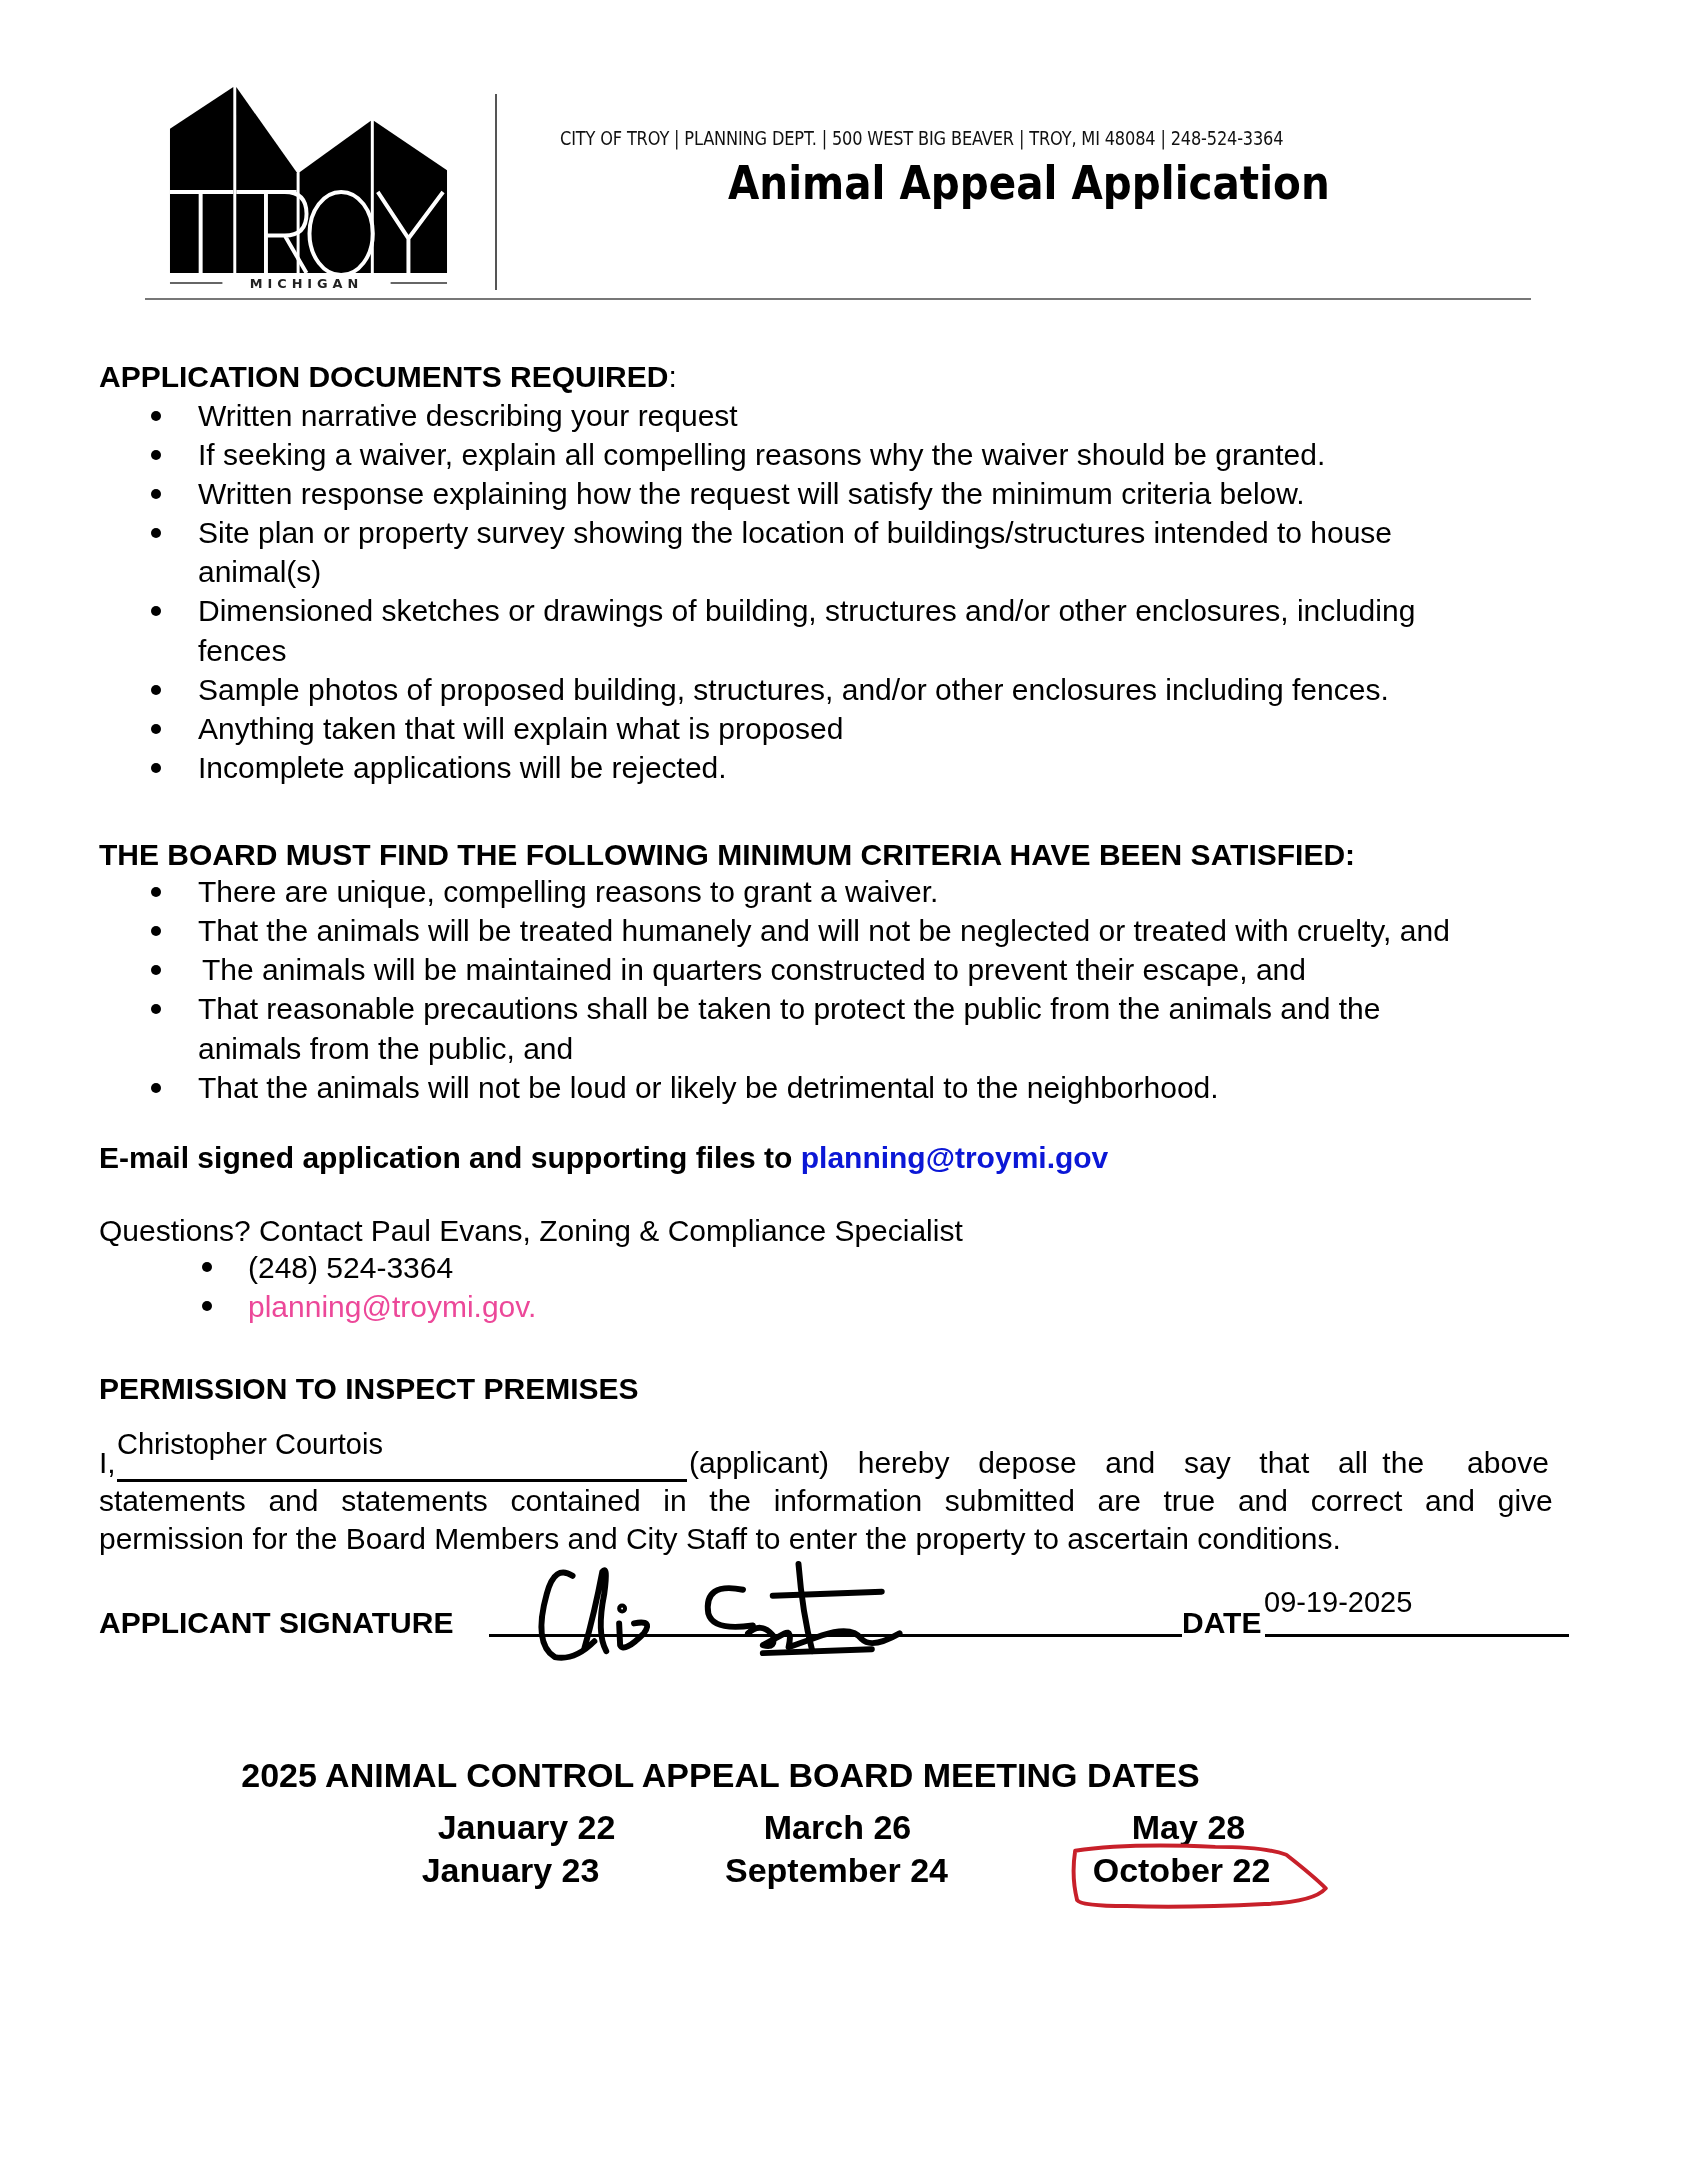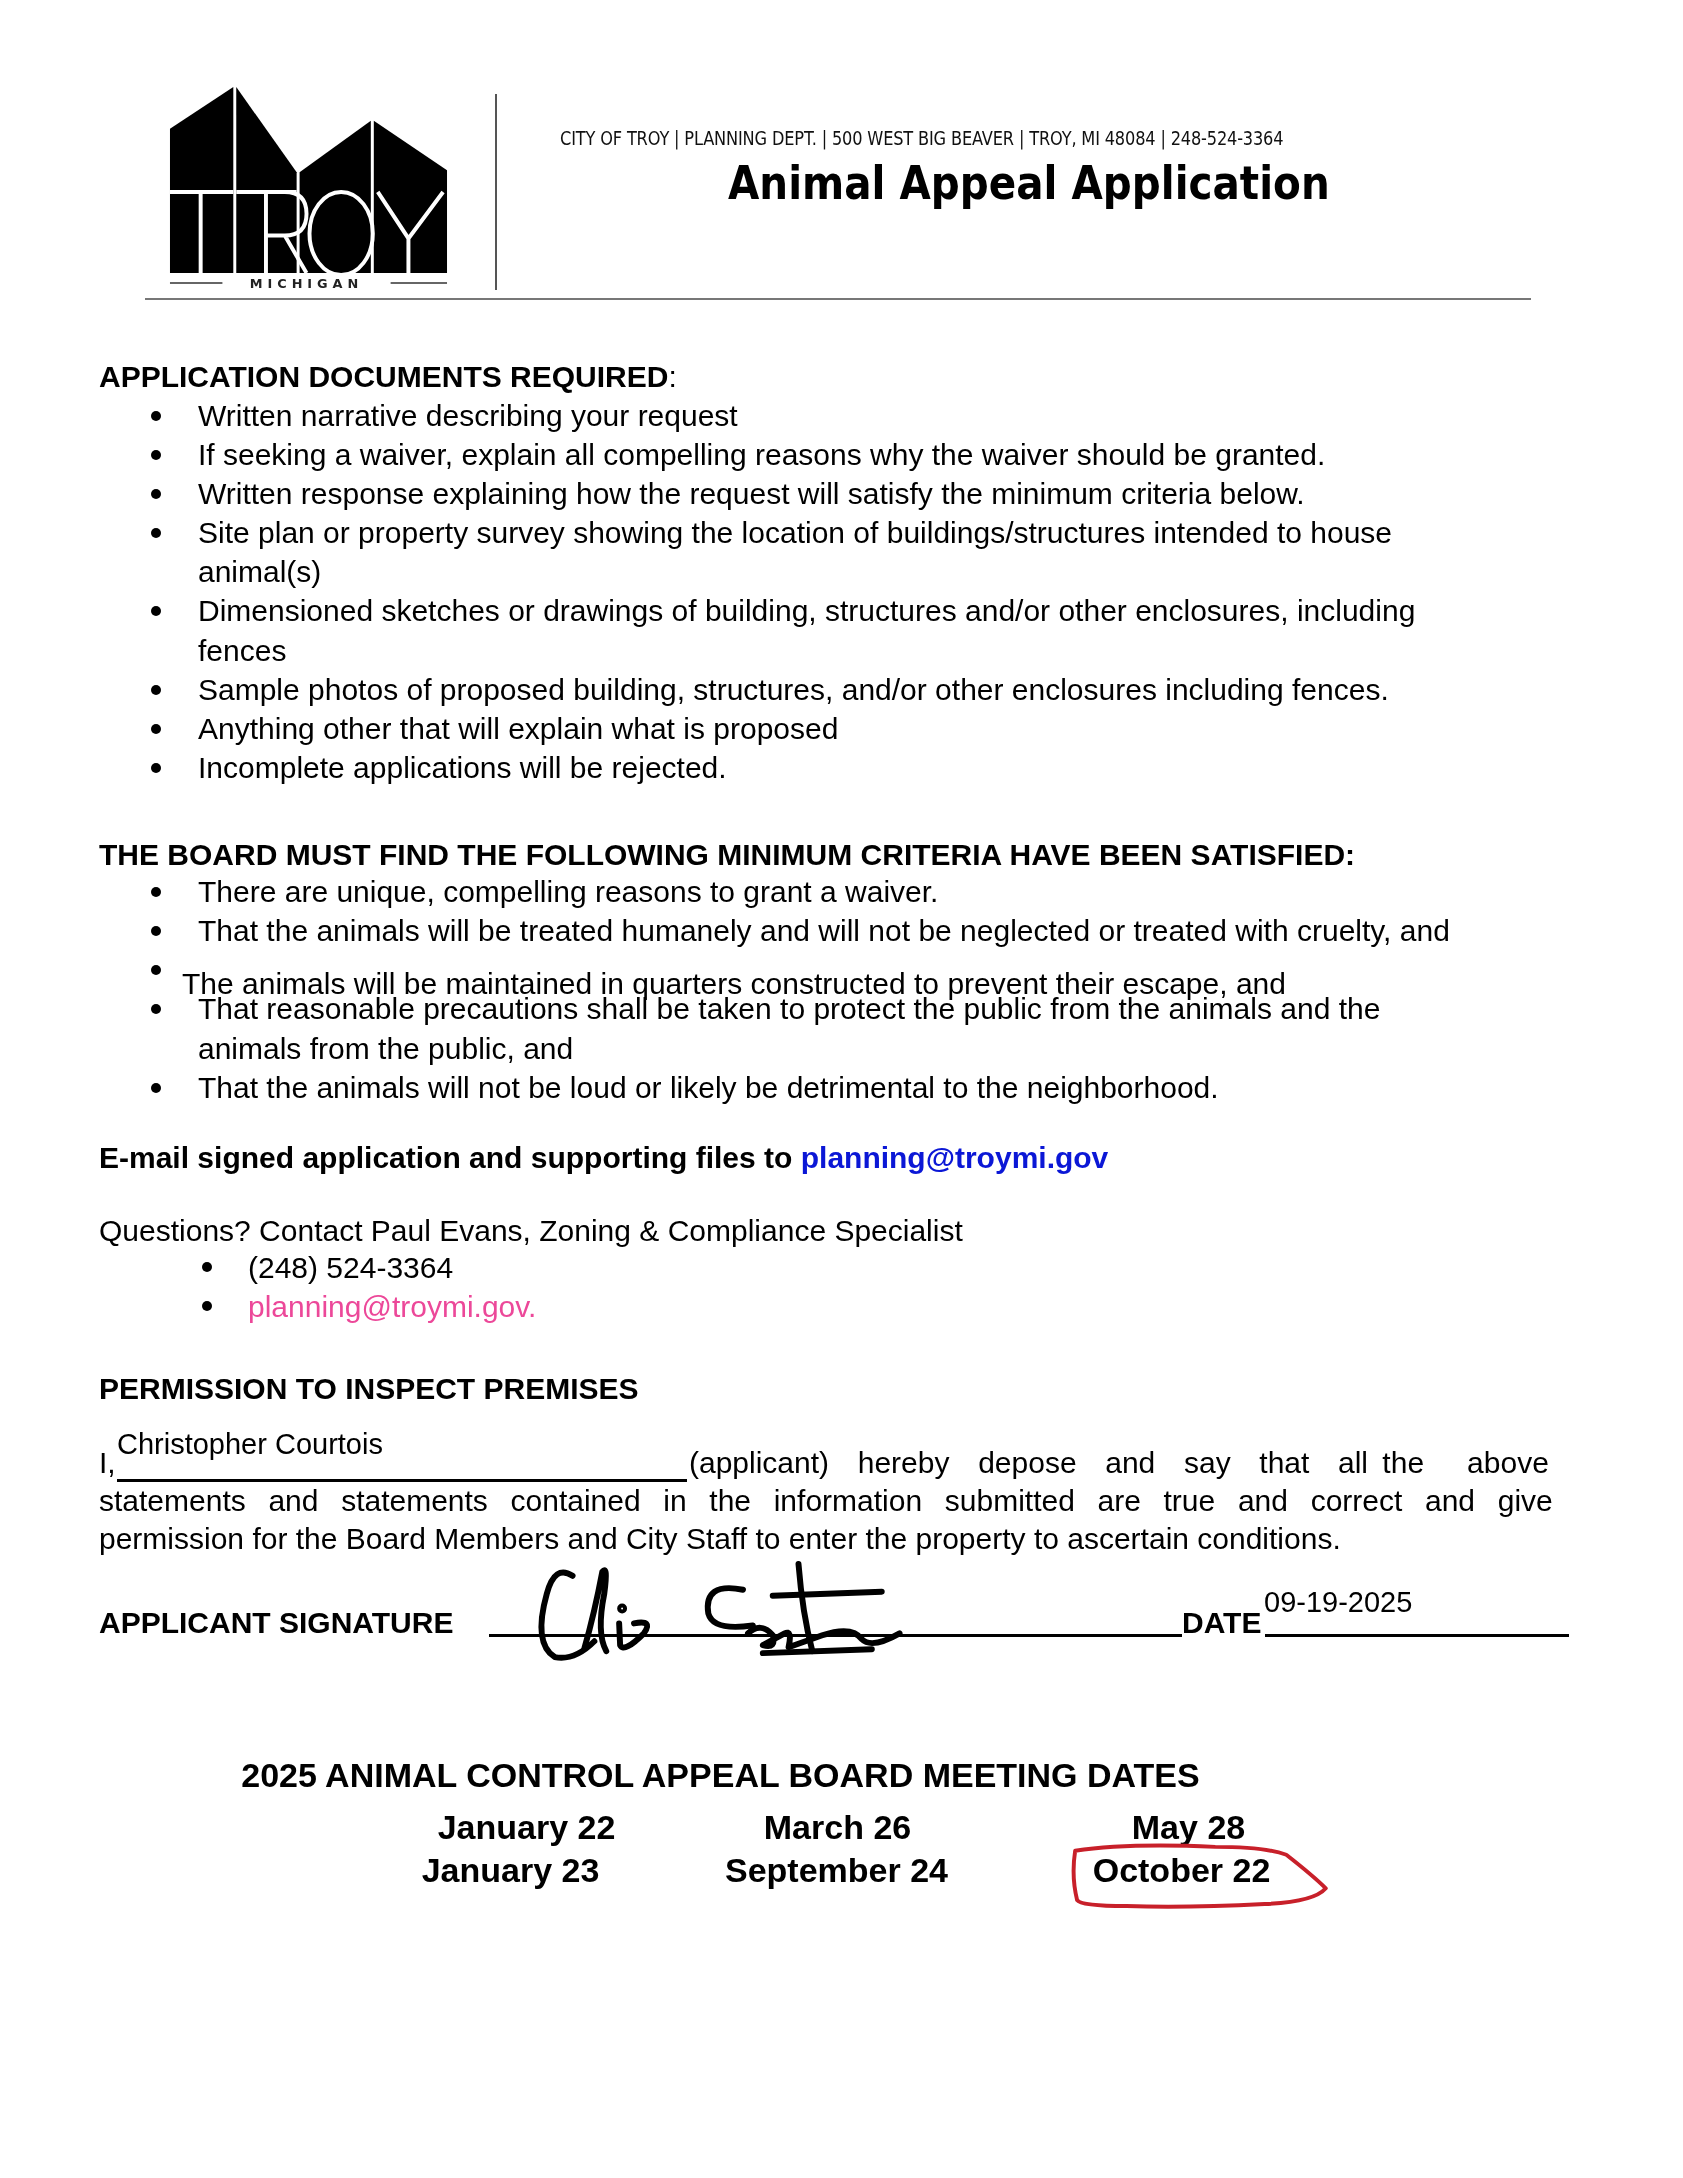--- a/index.html
+++ b/index.html
@@ -69,33 +69,33 @@
     <div class="abs body-text" style="left: 198px; top: 479px;">Written response explaining how the request will satisfy the minimum criteria below.</div>
     <span class="bullet" style="left: 151px; top: 528px;"></span>
     <div class="abs body-text" style="left: 198px; top: 518px;">Site plan or property survey showing the location of buildings/structures intended to house</div>
     <div class="abs body-text" style="left: 198px; top: 557px;">animal(s)</div>
     <span class="bullet" style="left: 151px; top: 606px;"></span>
     <div class="abs body-text" style="left: 198px; top: 596px;">Dimensioned sketches or drawings of building, structures and/or other enclosures, including</div>
     <div class="abs body-text" style="left: 198px; top: 636px;">fences</div>
     <span class="bullet" style="left: 151px; top: 685px;"></span>
     <div class="abs body-text" style="left: 198px; top: 675px;">Sample photos of proposed building, structures, and/or other enclosures including fences.</div>
     <span class="bullet" style="left: 151px; top: 724px;"></span>
-    <div class="abs body-text" style="left: 198px; top: 714px;">Anything other that will explain what is proposed</div>
+    <div class="abs body-text" style="left: 198px; top: 714px;">Anything taken that will explain what is proposed</div>
     <span class="bullet" style="left: 151px; top: 763px;"></span>
     <div class="abs body-text" style="left: 198px; top: 753px;">Incomplete applications will be rejected.</div>
   </div>
 
 <div class="abs heading" style="left:99px; top:838px;">THE BOARD MUST FIND THE FOLLOWING MINIMUM CRITERIA HAVE BEEN SATISFIED:</div>
 <div id="crit-list">
     <span class="bullet" style="left: 151px; top: 887px;"></span>
     <div class="abs body-text" style="left: 198px; top: 877px;">There are unique, compelling reasons to grant a waiver.</div>
     <span class="bullet" style="left: 151px; top: 926px;"></span>
     <div class="abs body-text" style="left: 198px; top: 916px;">That the animals will be treated humanely and will not be neglected or treated with cruelty, and</div>
     <span class="bullet" style="left: 151px; top: 965px;"></span>
-    <div class="abs body-text" style="left: 182px; top: 955px; margin-top: 14px;">The animals will be maintained in quarters constructed to prevent their escape, and</div>
+    <div class="abs body-text" style="left: 202px; top: 955px;">The animals will be maintained in quarters constructed to prevent their escape, and</div>
     <span class="bullet" style="left: 151px; top: 1004px;"></span>
     <div class="abs body-text" style="left: 198px; top: 994px;">That reasonable precautions shall be taken to protect the public from the animals and the</div>
     <div class="abs body-text" style="left: 198px; top: 1034px;">animals from the public, and</div>
     <span class="bullet" style="left: 151px; top: 1083px;"></span>
     <div class="abs body-text" style="left: 198px; top: 1073px;">That the animals will not be loud or likely be detrimental to the neighborhood.</div>
   </div>
 
 <div class="abs heading" style="left:99px; top:1141px;">
   <span>E-mail signed application and supporting files to </span><a class="link" style="color: rgb(11, 23, 214);">planning@troymi.gov</a>
 </div>

